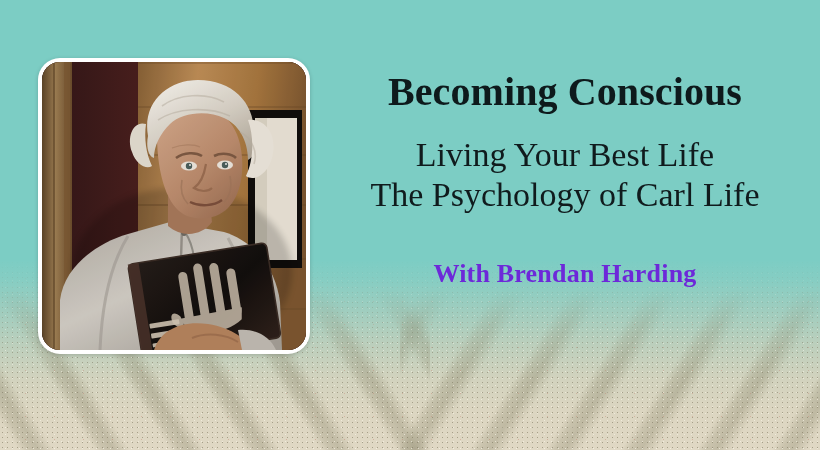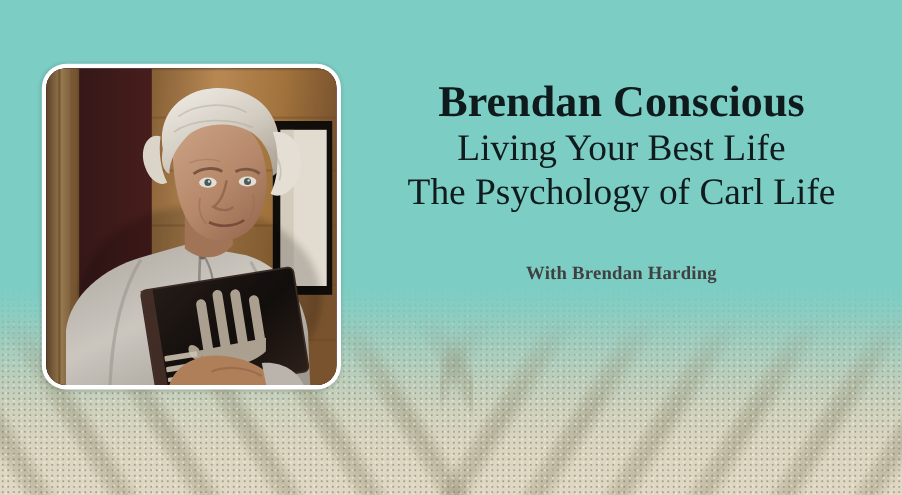--- a/index.html
+++ b/index.html
@@ -136,25 +136,25 @@
   }
   #title-sub-1,
   #title-sub-2 {
     font-size: 34px;
     font-weight: normal;
     color: #101b1d;
     line-height: 1.18;
     margin: 0;
     white-space: nowrap;
   }
-  #title-sub-1 { margin-top: 0; }
+  #title-sub-1 { margin-top: 20px; }
   #presenter {
-    font-size: 17px;
+    font-size: 26px;
     font-weight: bold;
-    color: #404040;
+    color: #6d28d9;
     margin: 0;
     margin-top: 44px;
     letter-spacing: 0.2px;
     white-space: nowrap;
   }
 </style>
 </head>
 <body>
 
 <div id="poster">
@@ -305,19 +305,19 @@
         <path d="M 150 276 C 164 270 184 272 196 280" stroke="#9a6b4c" stroke-width="2" fill="none" opacity="0.7"></path>
 
         <path d="M 196 268 C 212 266 228 274 234 288 L 200 288 Z" fill="#c4bfb7"></path>
 
         <rect x="0" y="0" width="264" height="288" fill="#3a2a1a" opacity="0.07"></rect>
       </svg>
     </div>
   </div>
 
   <div id="text-block">
-    <h1 id="title-main">Brendan Conscious</h1>
+    <h1 id="title-main">Becoming Conscious</h1>
     <p id="title-sub-1">Living Your Best Life</p>
     <p id="title-sub-2">The Psychology of Carl Life</p>
     <p id="presenter">With Brendan Harding</p>
   </div>
 
 </div>
 
 </body></html>

